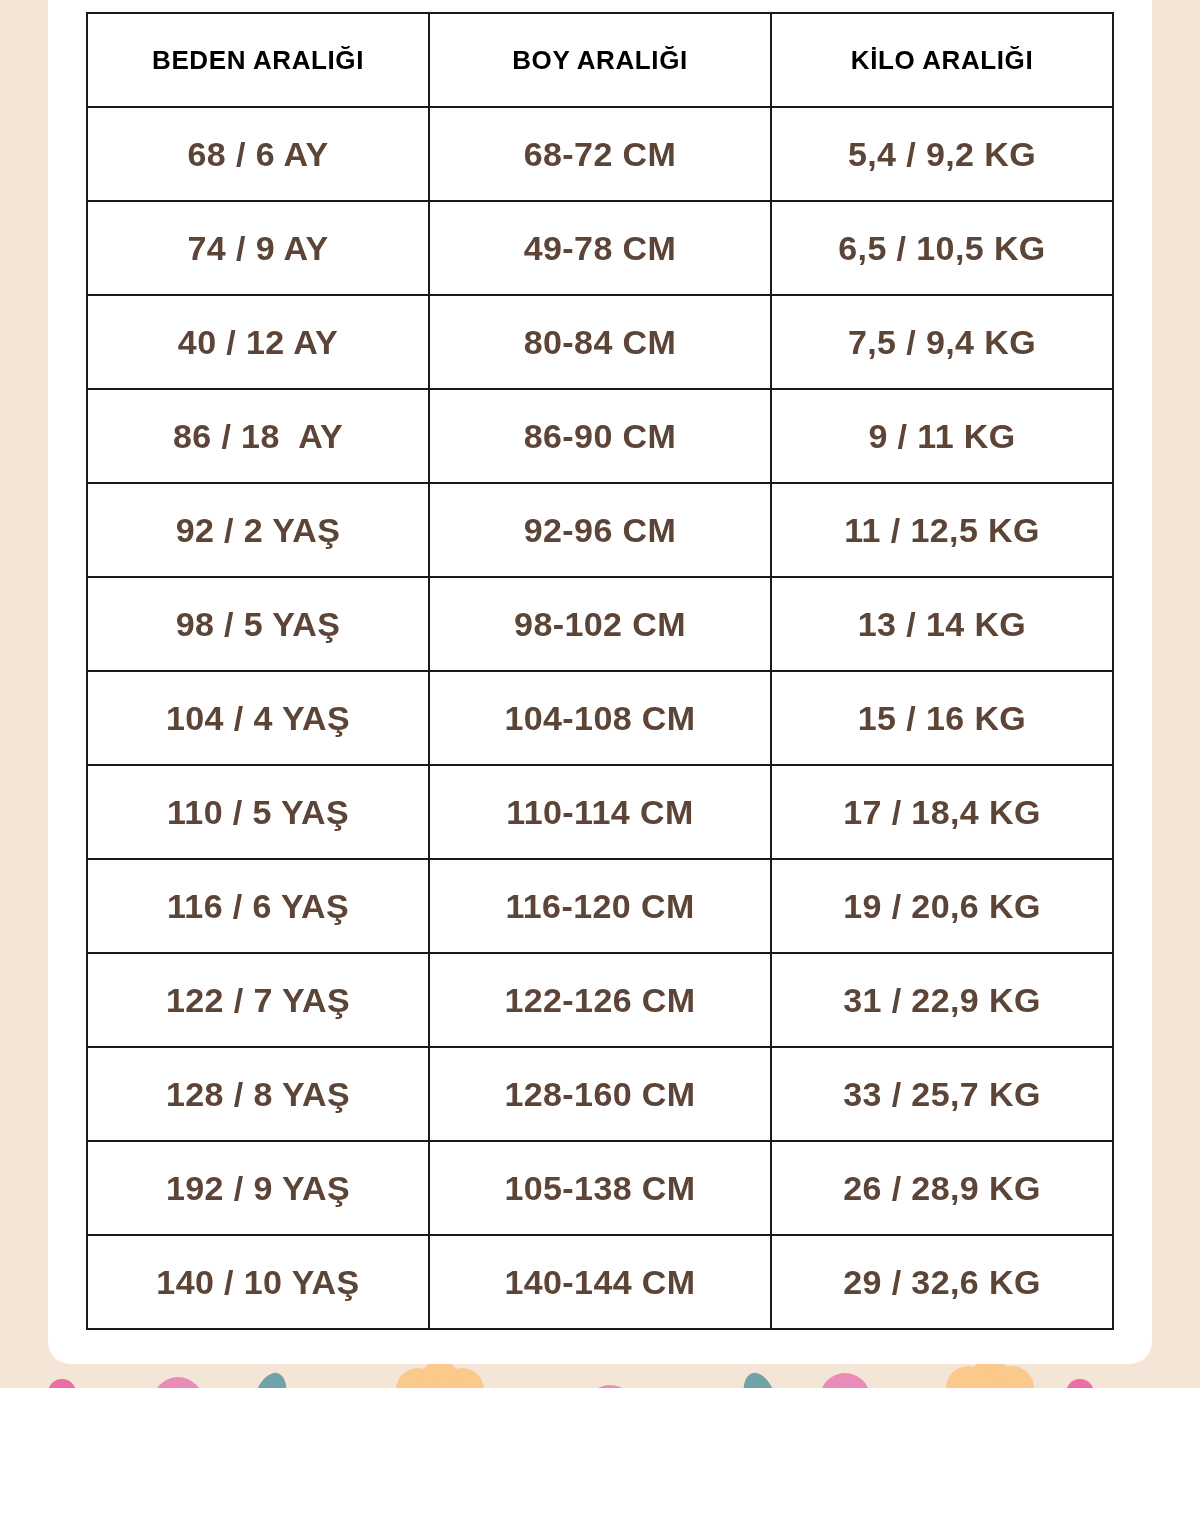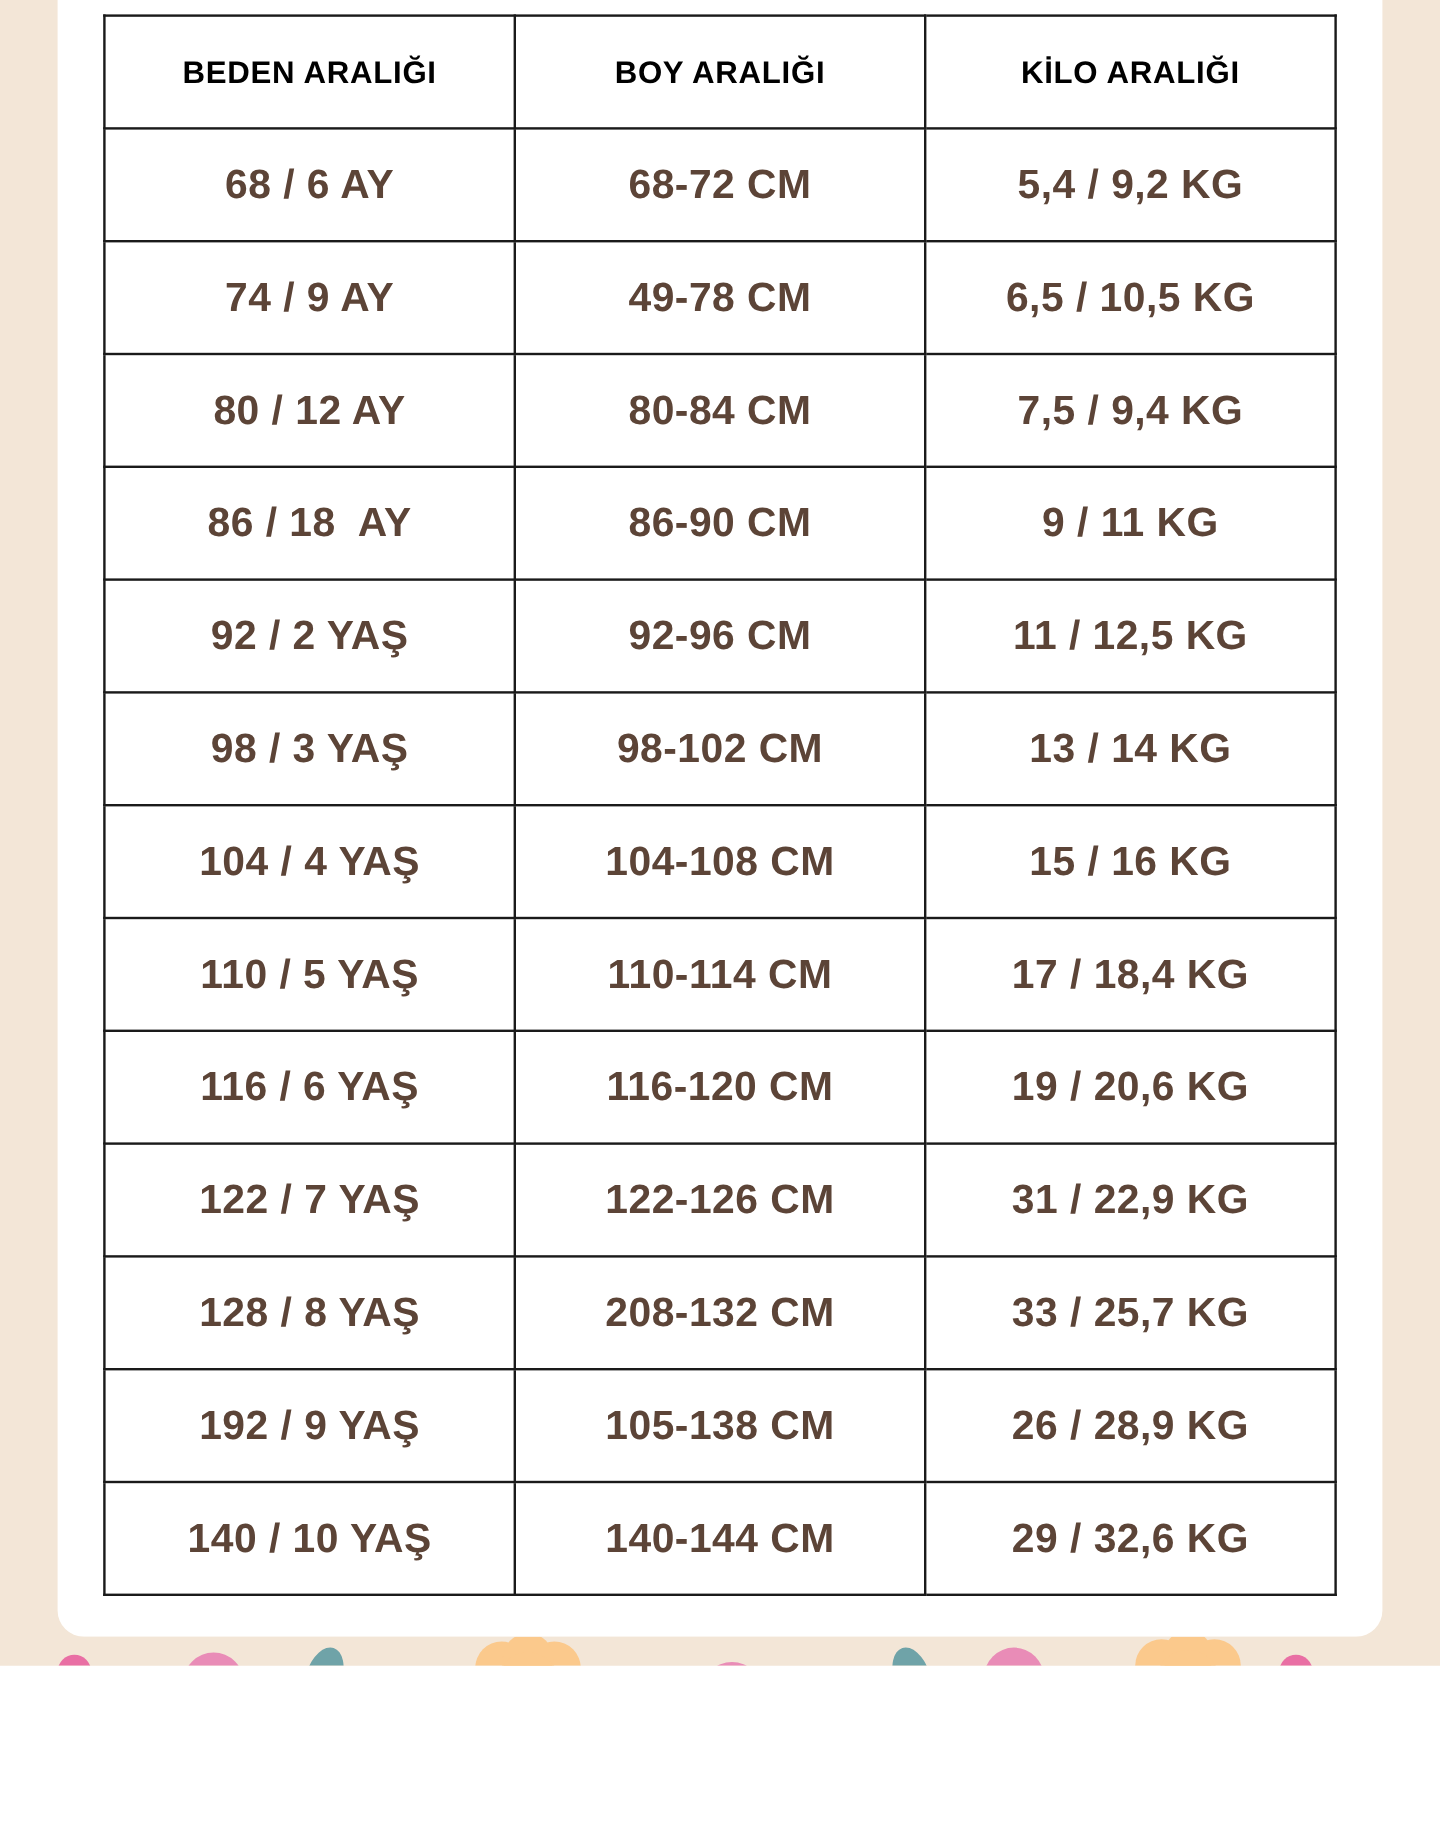--- a/index.html
+++ b/index.html
@@ -117,36 +117,36 @@
           <td>68 / 6 AY</td>
           <td>68-72 CM</td>
           <td>5,4 / 9,2 KG</td>
         </tr>
       <tr>
           <td>74 / 9 AY</td>
           <td>49-78 CM</td>
           <td>6,5 / 10,5 KG</td>
         </tr>
       <tr>
-          <td>80 / 12 AY</td>
+          <td>40 / 12 AY</td>
           <td>80-84 CM</td>
           <td>7,5 / 9,4 KG</td>
         </tr>
       <tr>
           <td>86 / 18  AY</td>
           <td>86-90 CM</td>
           <td>9 / 11 KG</td>
         </tr>
       <tr>
           <td>92 / 2 YAŞ</td>
           <td>92-96 CM</td>
           <td>11 / 12,5 KG</td>
         </tr>
       <tr>
-          <td>98 / 3 YAŞ</td>
+          <td>98 / 5 YAŞ</td>
           <td>98-102 CM</td>
           <td>13 / 14 KG</td>
         </tr>
       <tr>
           <td>104 / 4 YAŞ</td>
           <td>104-108 CM</td>
           <td>15 / 16 KG</td>
         </tr>
       <tr>
           <td>110 / 5 YAŞ</td>
@@ -158,21 +158,21 @@
           <td>116-120 CM</td>
           <td>19 / 20,6 KG</td>
         </tr>
       <tr>
           <td>122 / 7 YAŞ</td>
           <td>122-126 CM</td>
           <td>31 / 22,9 KG</td>
         </tr>
       <tr>
           <td>128 / 8 YAŞ</td>
-          <td>208-132 CM</td>
+          <td>128-160 CM</td>
           <td>33 / 25,7 KG</td>
         </tr>
       <tr>
           <td>192 / 9 YAŞ</td>
           <td>105-138 CM</td>
           <td>26 / 28,9 KG</td>
         </tr>
       <tr>
           <td>140 / 10 YAŞ</td>
           <td>140-144 CM</td>

